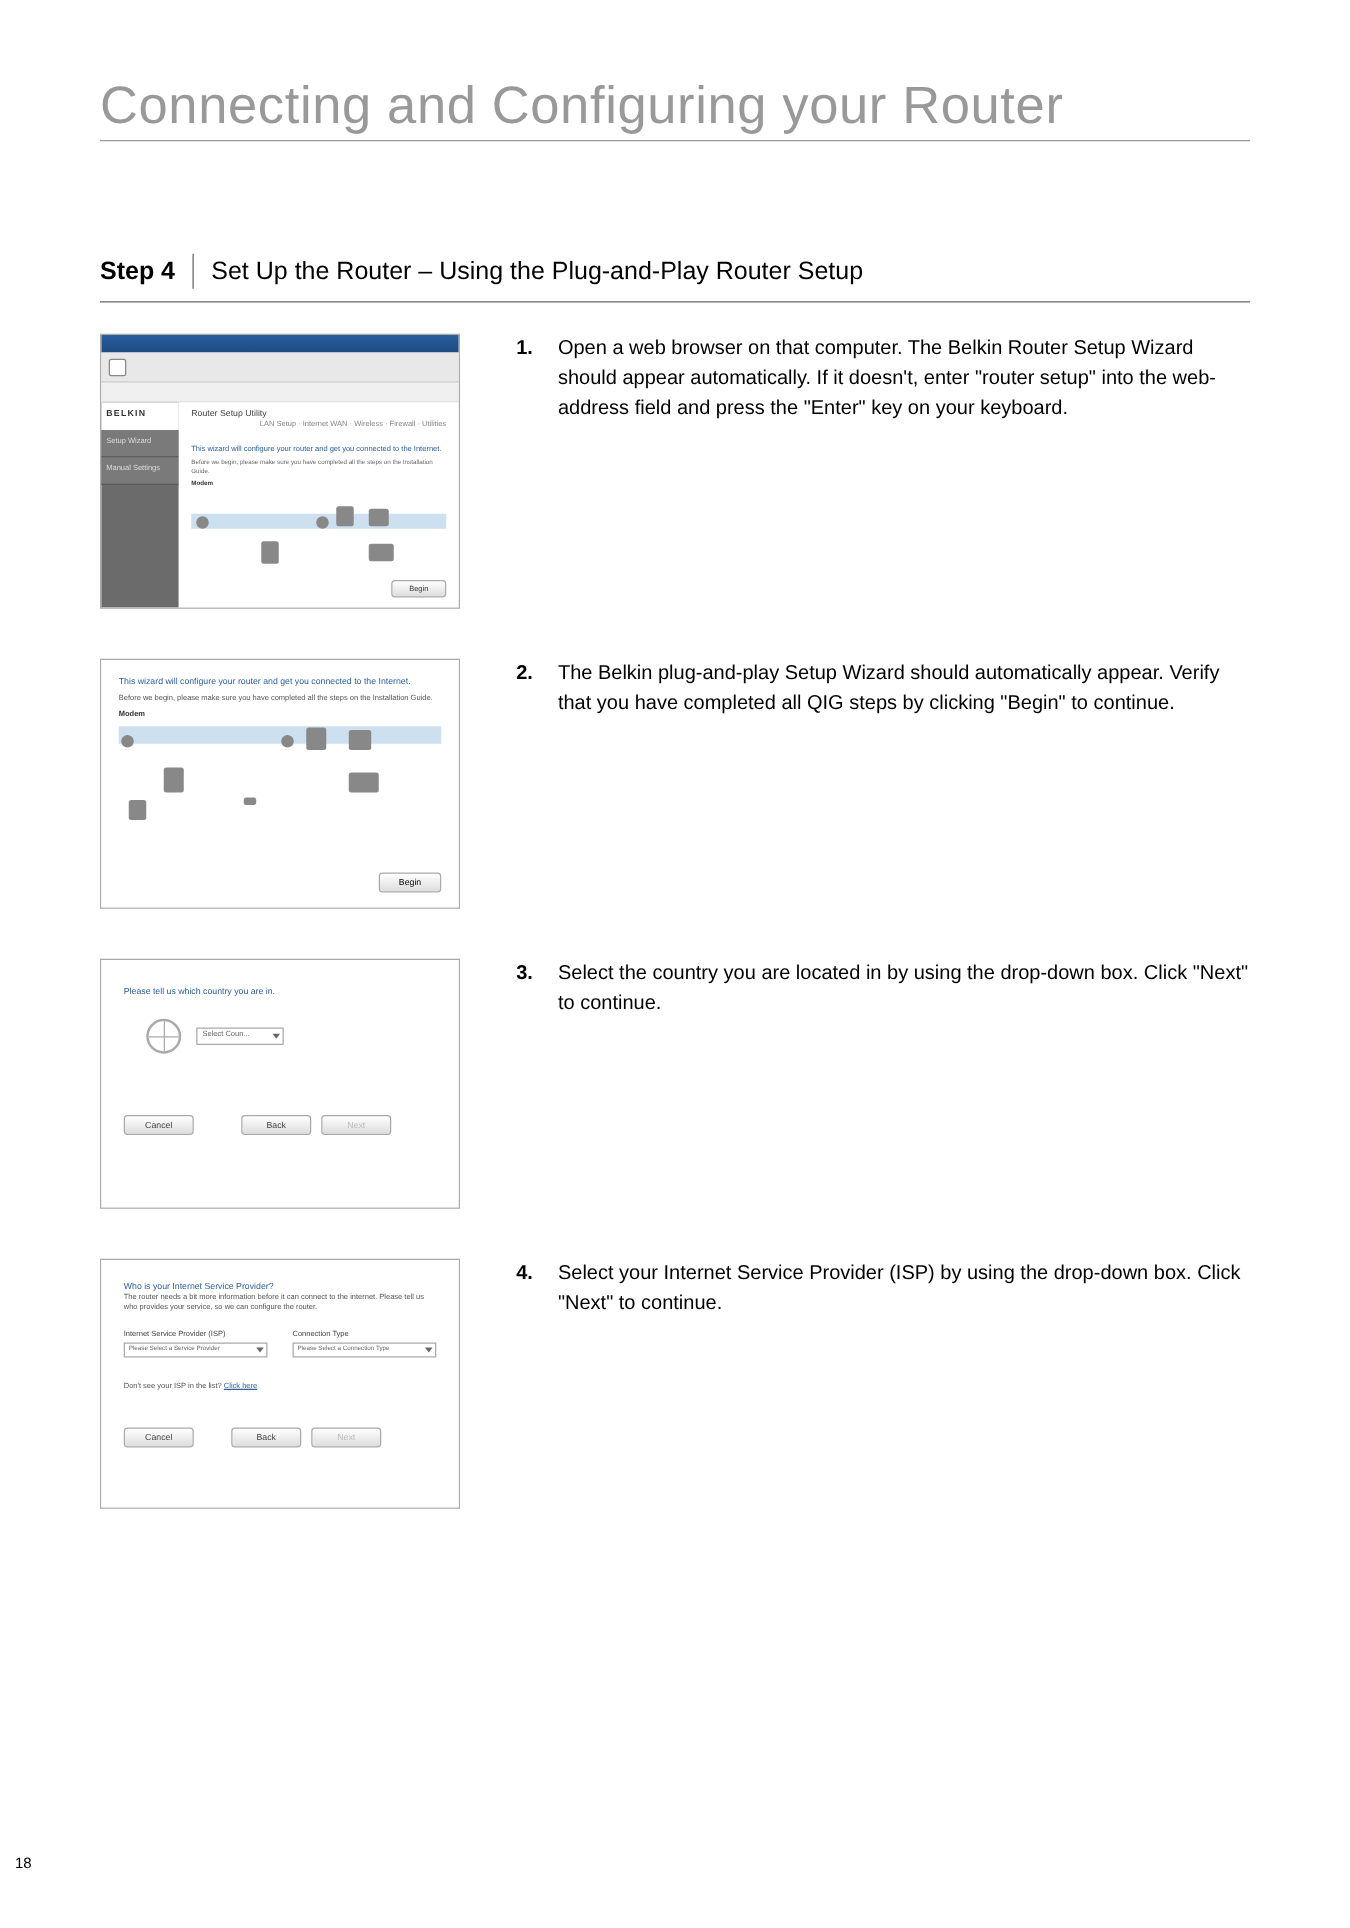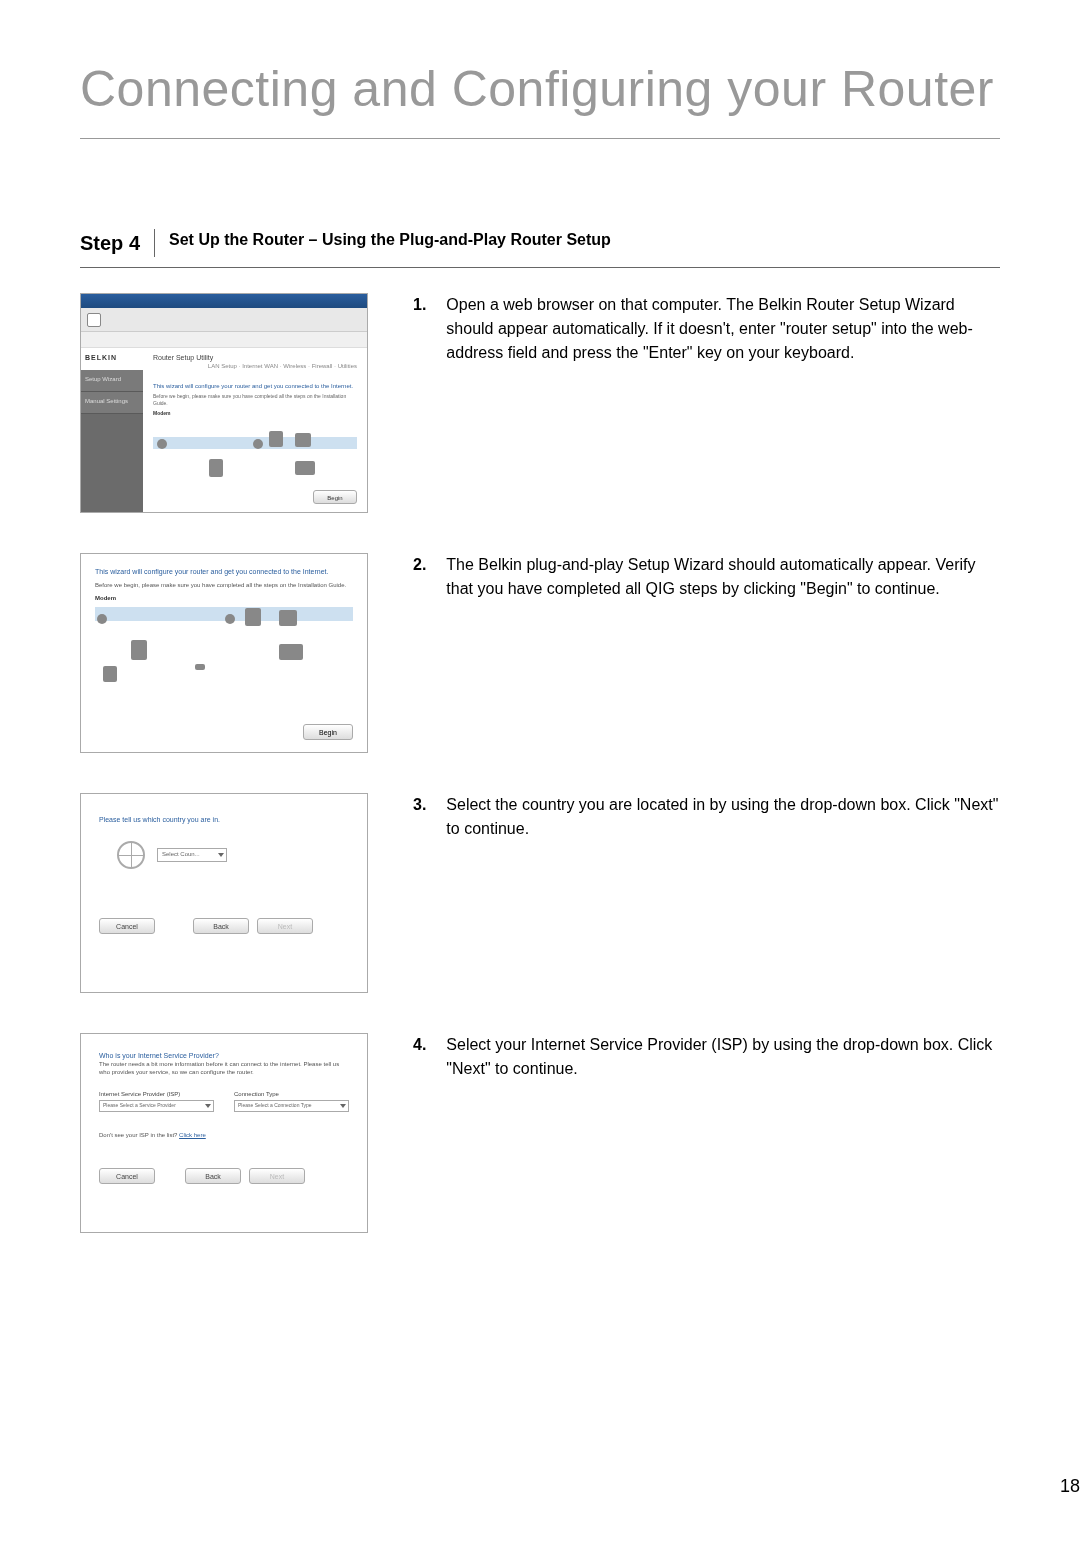--- a/index.html
+++ b/index.html
@@ -8,46 +8,46 @@
     height: 1542px;
     background: #fff;
     font-family: Arial, Helvetica, sans-serif;
     color: #000;
     position: relative;
   }
   .page {
     padding: 60px 80px 0 80px;
   }
   .main-title {
-    font-size: 50px;
+    font-size: 42px;
     font-weight: 300;
     color: #999;
     letter-spacing: 0.5px;
-    padding-bottom: 20px;
+    padding-bottom: 4px;
     border-bottom: 1px solid #999;
     margin-bottom: 90px;
   }
   .step-header {
     display: flex;
     align-items: flex-start;
     border-bottom: 1px solid #666;
     padding-bottom: 10px;
     margin-bottom: 25px;
   }
   .step-label {
     font-weight: bold;
     font-size: 20px;
     padding-right: 14px;
     border-right: 1px solid #666;
     line-height: 1.4;
     white-space: nowrap;
   }
   .step-title {
-    font-weight: bold;
-    font-size: 16px;
+    font-weight: normal;
+    font-size: 20px;
     padding-left: 14px;
     line-height: 1.4;
   }
   .step-row {
     display: flex;
     gap: 45px;
     margin-bottom: 40px;
   }
   .shot {
     flex: 0 0 288px;
@@ -65,22 +65,22 @@
     gap: 20px;
     font-size: 16px;
     line-height: 1.5;
   }
   .num { font-weight: bold; white-space: nowrap; }
   .text { }
   .page-num {
     position: absolute;
     bottom: 45px;
     left: 12px; right: 0;
-    text-align: right;
-    font-size: 18px;
+    text-align: left;
+    font-size: 12px;
   }
 
   
   .s1-titlebar { height: 14px; background: linear-gradient(#2a5e9e,#1e4a7f); }
   .s1-bar2 { height: 24px; background: #e8e8e8; border-bottom: 1px solid #ccc; position: relative; }
   .s1-bar2::before { content:""; position:absolute; left:6px; top:5px; width:12px; height:12px; border:1px solid #888; border-radius:2px; background:#fff;}
   .s1-bar3 { height: 16px; background: #f0f0f0; border-bottom:1px solid #ddd;}
   .s1-body { display:flex; height: calc(100% - 54px); }
   .s1-side { width: 62px; background:#6b6b6b; }
   .s1-side-top { height:22px; background:#fff; color:#333; font-size:7px; font-weight:bold; padding:6px 4px; letter-spacing:1px;}

